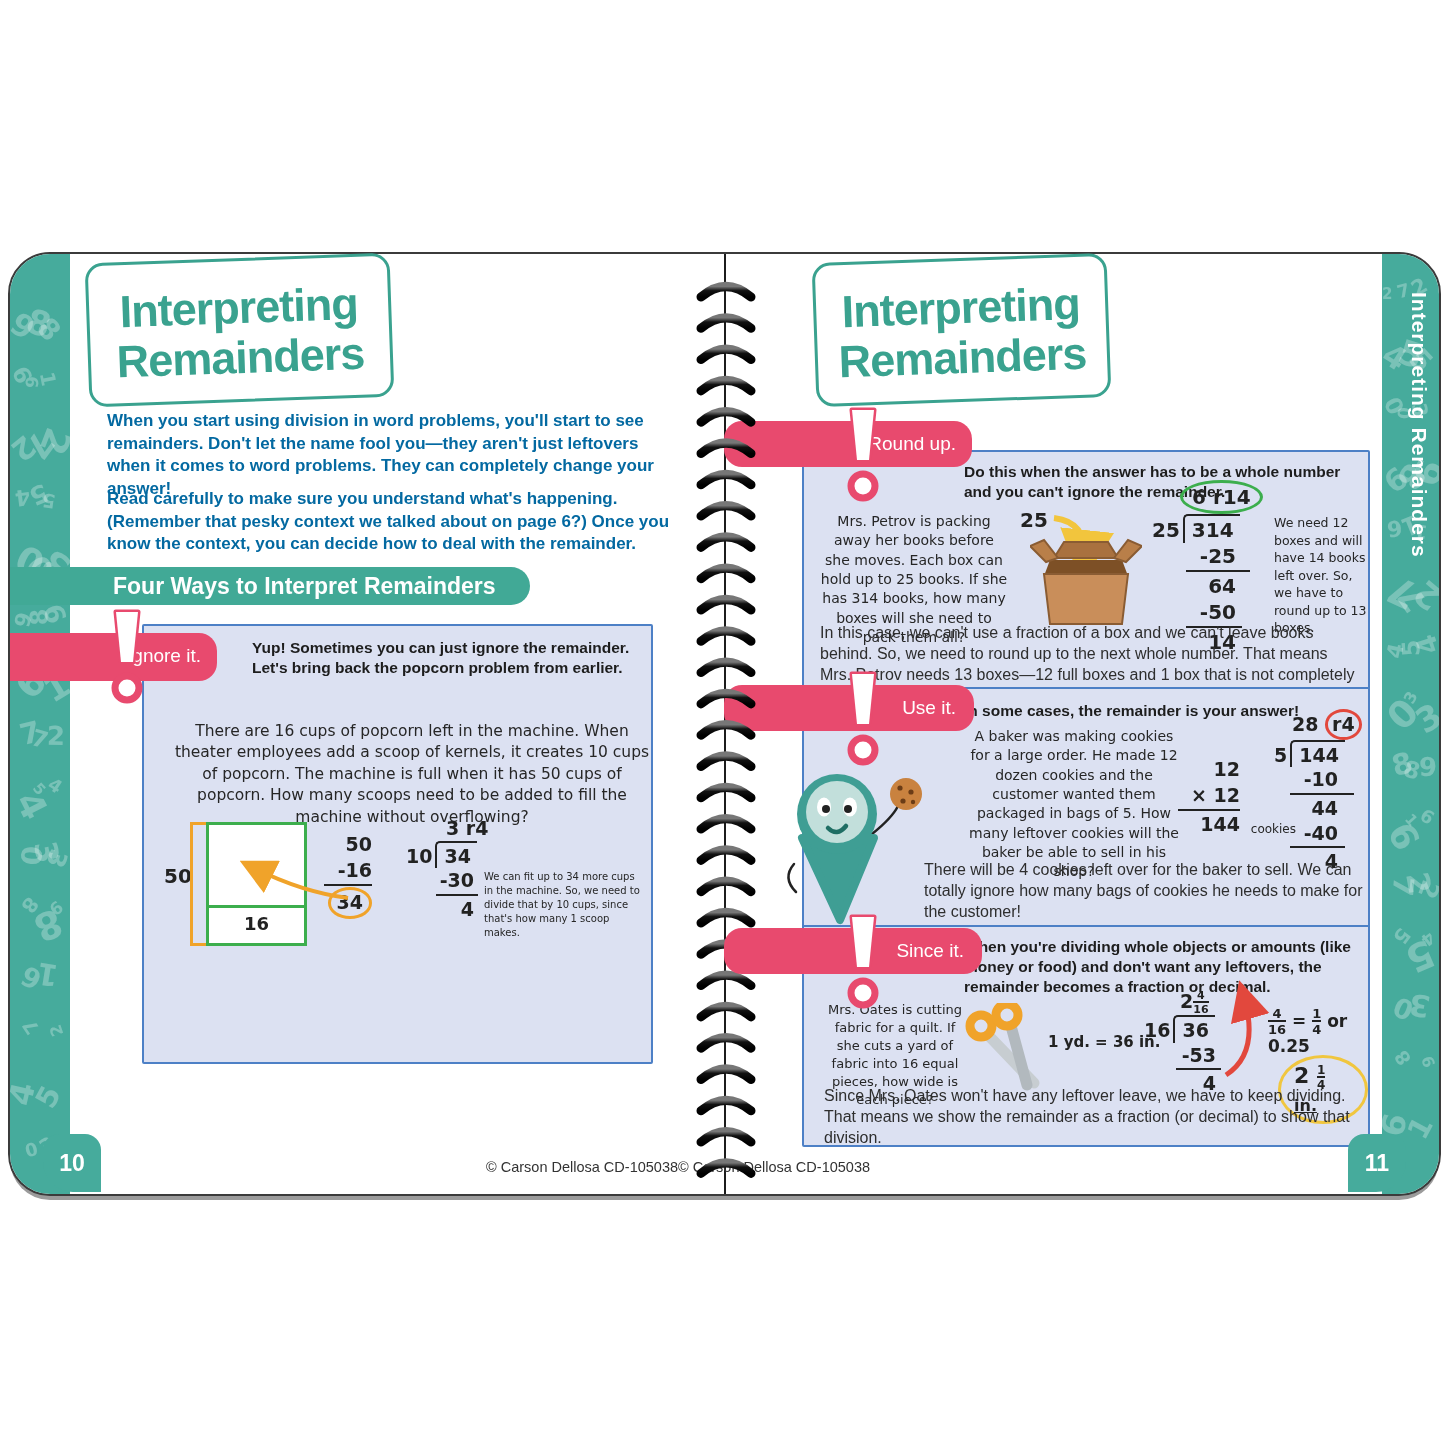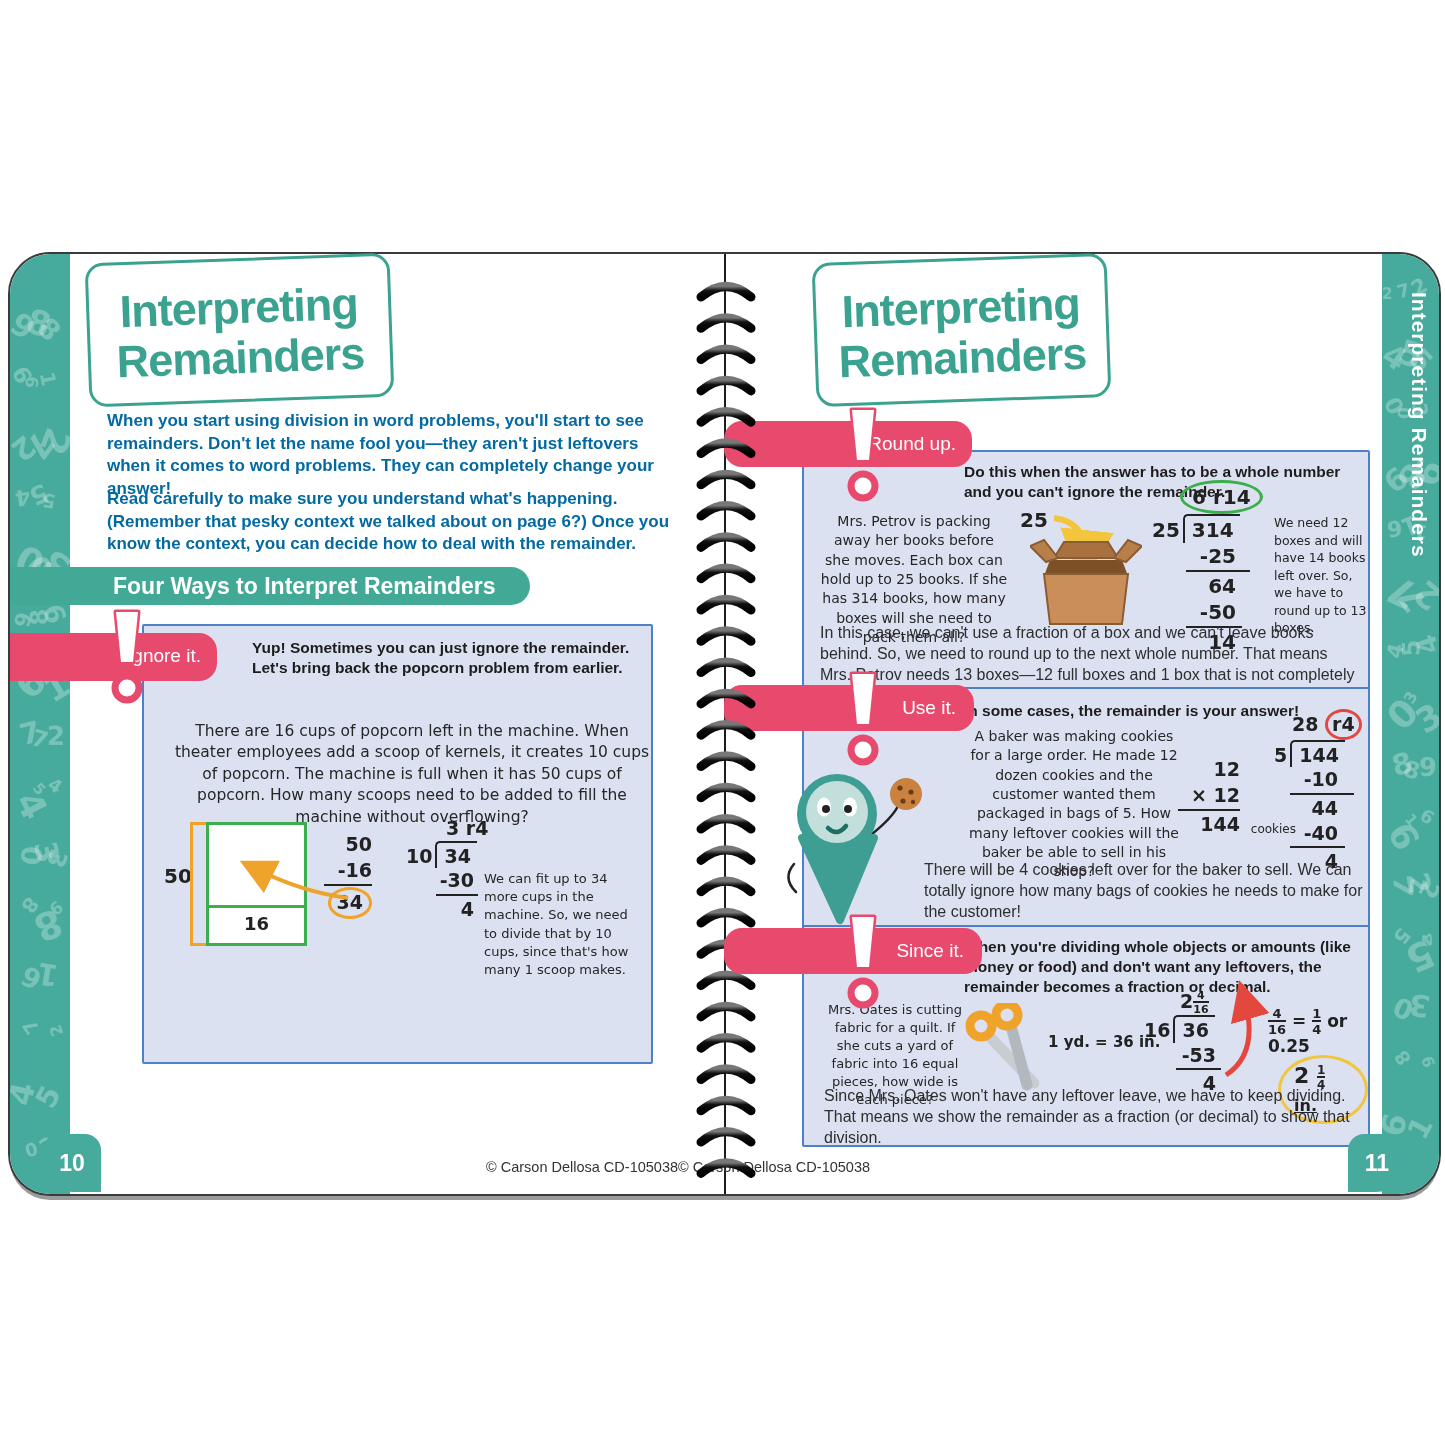--- a/index.html
+++ b/index.html
@@ -253,21 +253,21 @@
           <path d="M106 42 Q60 36 12 12" fill="none" stroke="#f0a32a" stroke-width="4" marker-end="url(#ah-o)"></path>
         </svg>
         <div class="longdiv" style="left:262px;top:190px;">
           <div style="margin-left:40px;">3 r4</div>
           <div>
             <span class="ld-divisor">10</span><span class="ld-dividend">34</span>
           </div>
           <div class="ld-step u" style="margin-left:30px;width:38px;padding-right:4px;">-30</div>
           <div class="ld-step" style="margin-left:30px;width:38px;padding-right:10px;">4</div>
         </div>
-        <div class="caption hand" style="left:340px;top:244px;width:160px;font-size:13px;">We can fit up to 34 more cups in the machine. So, we need to divide that by 10 cups, since that's how many 1 scoop makes.</div>
+        <div class="caption hand" style="left:340px;top:244px;width:160px;font-size:10px;">We can fit up to 34 more cups in the machine. So, we need to divide that by 10 cups, since that's how many 1 scoop makes.</div>
 
       </div>
 
       <div class="footer bodyf" style="left:472px;">© Carson Dellosa CD-105038</div>
       <div class="pagetab" style="left:33px;width:58px;border-radius:16px 16px 0 30px;">10</div>
     </div>
 
     <div class="layer">
 
       <div class="title-box" style="left:804px;width:295px;">

